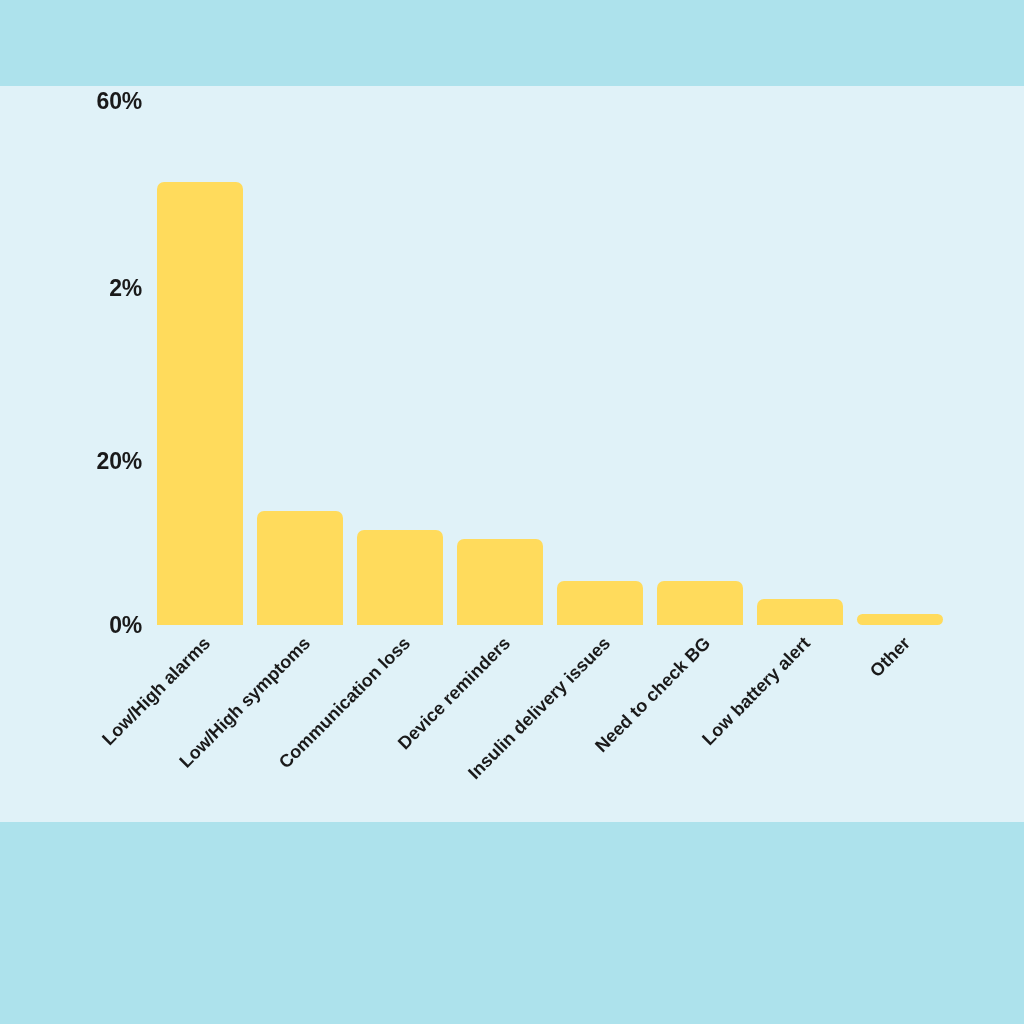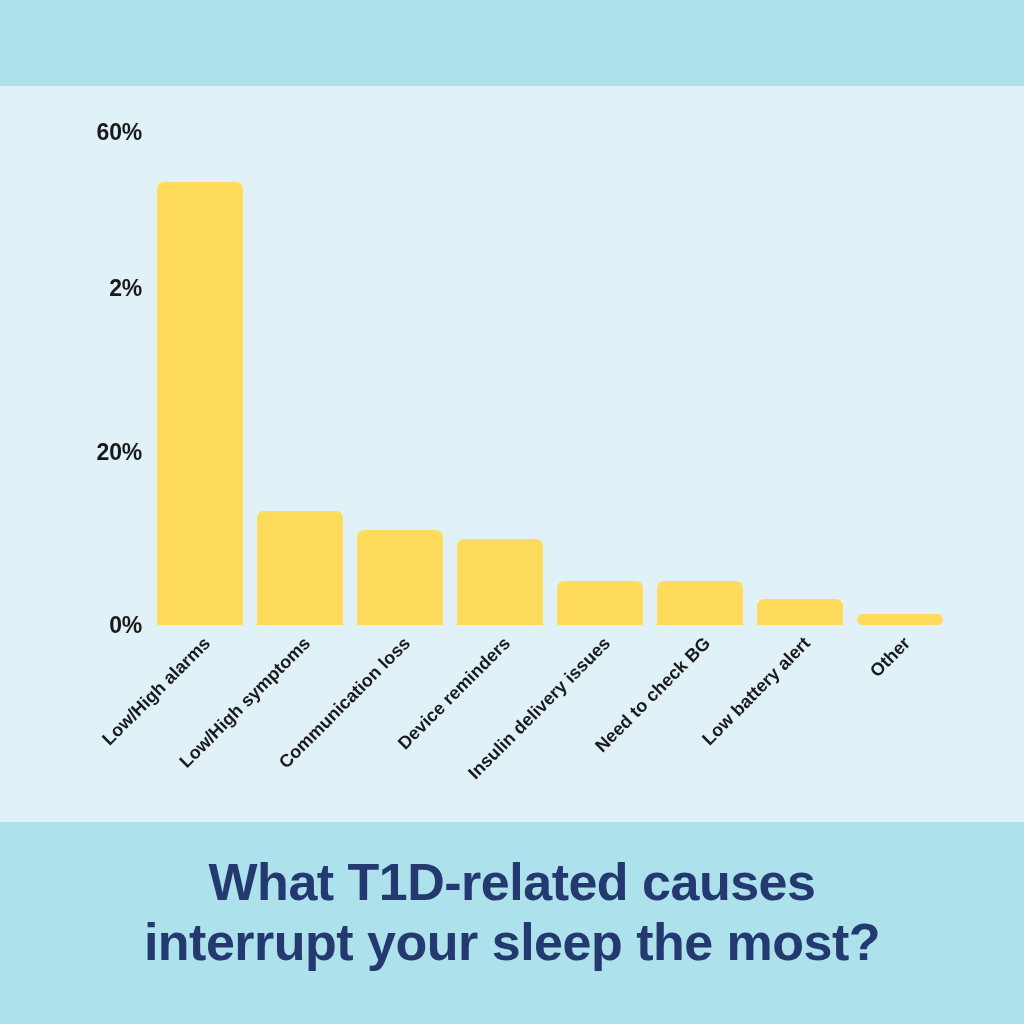--- a/index.html
+++ b/index.html
@@ -84,23 +84,23 @@
 <body>
 
 <div id="infographic">
 
   <div class="band band-top"></div>
 
   <div id="chart-area">
 
     <div id="y-axis">
         <div class="y-tick" style="top: 539px;">0%</div>
-        <div class="y-tick" style="top: 366px;">20%</div>
+        <div class="y-tick" style="top: 375px;">20%</div>
         <div class="y-tick" style="top: 201.667px;">2%</div>
-        <div class="y-tick" style="top: 46px;">60%</div>
+        <div class="y-tick" style="top: 15px;">60%</div>
       </div>
 
     <div id="plot">
         <div class="bar" style="left: 7px; width: 86px; height: 442.75px; background: rgb(255, 219, 92);"></div>
         <div class="bar" style="left: 107px; width: 86px; height: 113.85px; background: rgb(255, 219, 92);"></div>
         <div class="bar" style="left: 207px; width: 86px; height: 95.2967px; background: rgb(255, 219, 92);"></div>
         <div class="bar" style="left: 307px; width: 86px; height: 86.02px; background: rgb(255, 219, 92);"></div>
         <div class="bar" style="left: 407px; width: 86px; height: 43.8533px; background: rgb(255, 219, 92);"></div>
         <div class="bar" style="left: 507px; width: 86px; height: 43.8533px; background: rgb(255, 219, 92);"></div>
         <div class="bar" style="left: 607px; width: 86px; height: 26.1433px; background: rgb(255, 219, 92);"></div>
@@ -115,18 +115,14 @@
         <div class="x-label" style="left: 50px; width: 400px;">Insulin delivery issues</div>
         <div class="x-label" style="left: 150px; width: 400px;">Need to check BG</div>
         <div class="x-label" style="left: 250px; width: 400px;">Low battery alert</div>
         <div class="x-label" style="left: 350px; width: 400px;">Other</div>
       </div>
 
   </div>
 
   <div class="band band-bottom"></div>
 
-  <div id="title-block">
-    <span class="line">What T1D-related causes</span>
-    <span class="line">interrupt your sleep the most?</span>
-  </div>
 
 </div>
 
 </body></html>

